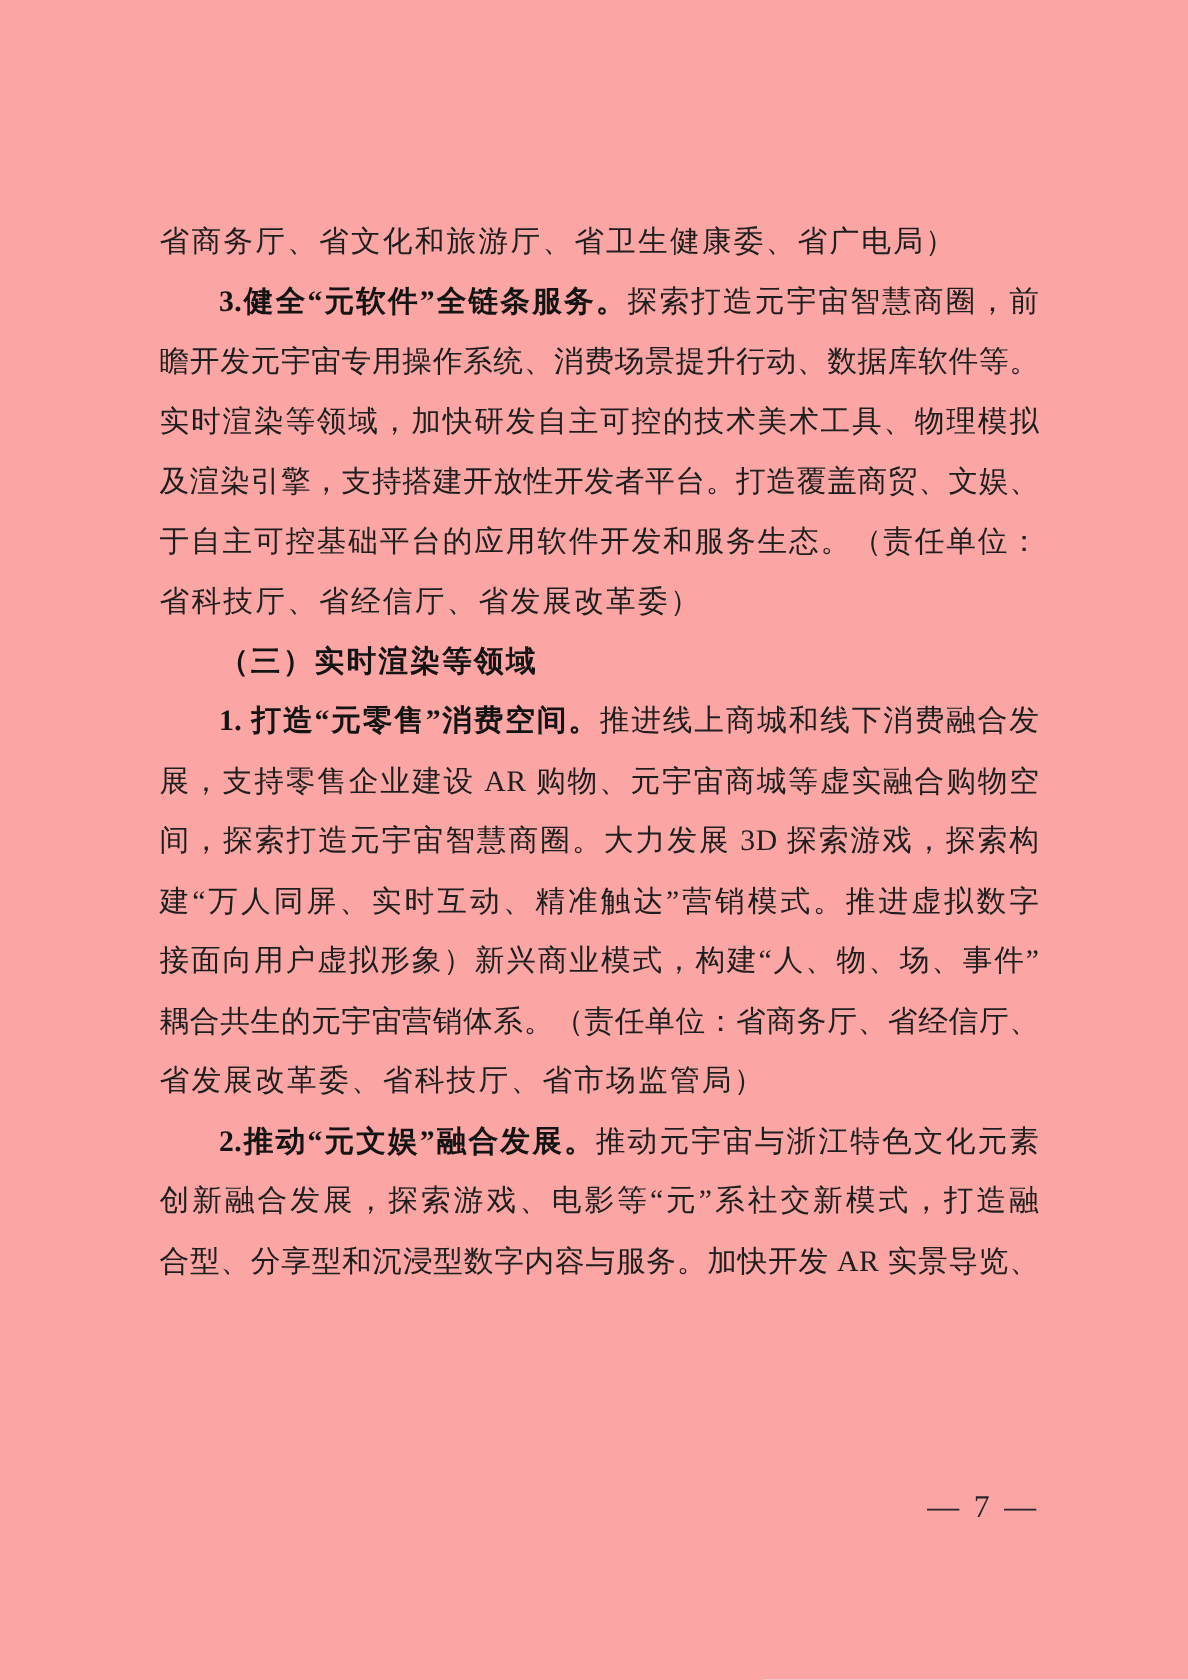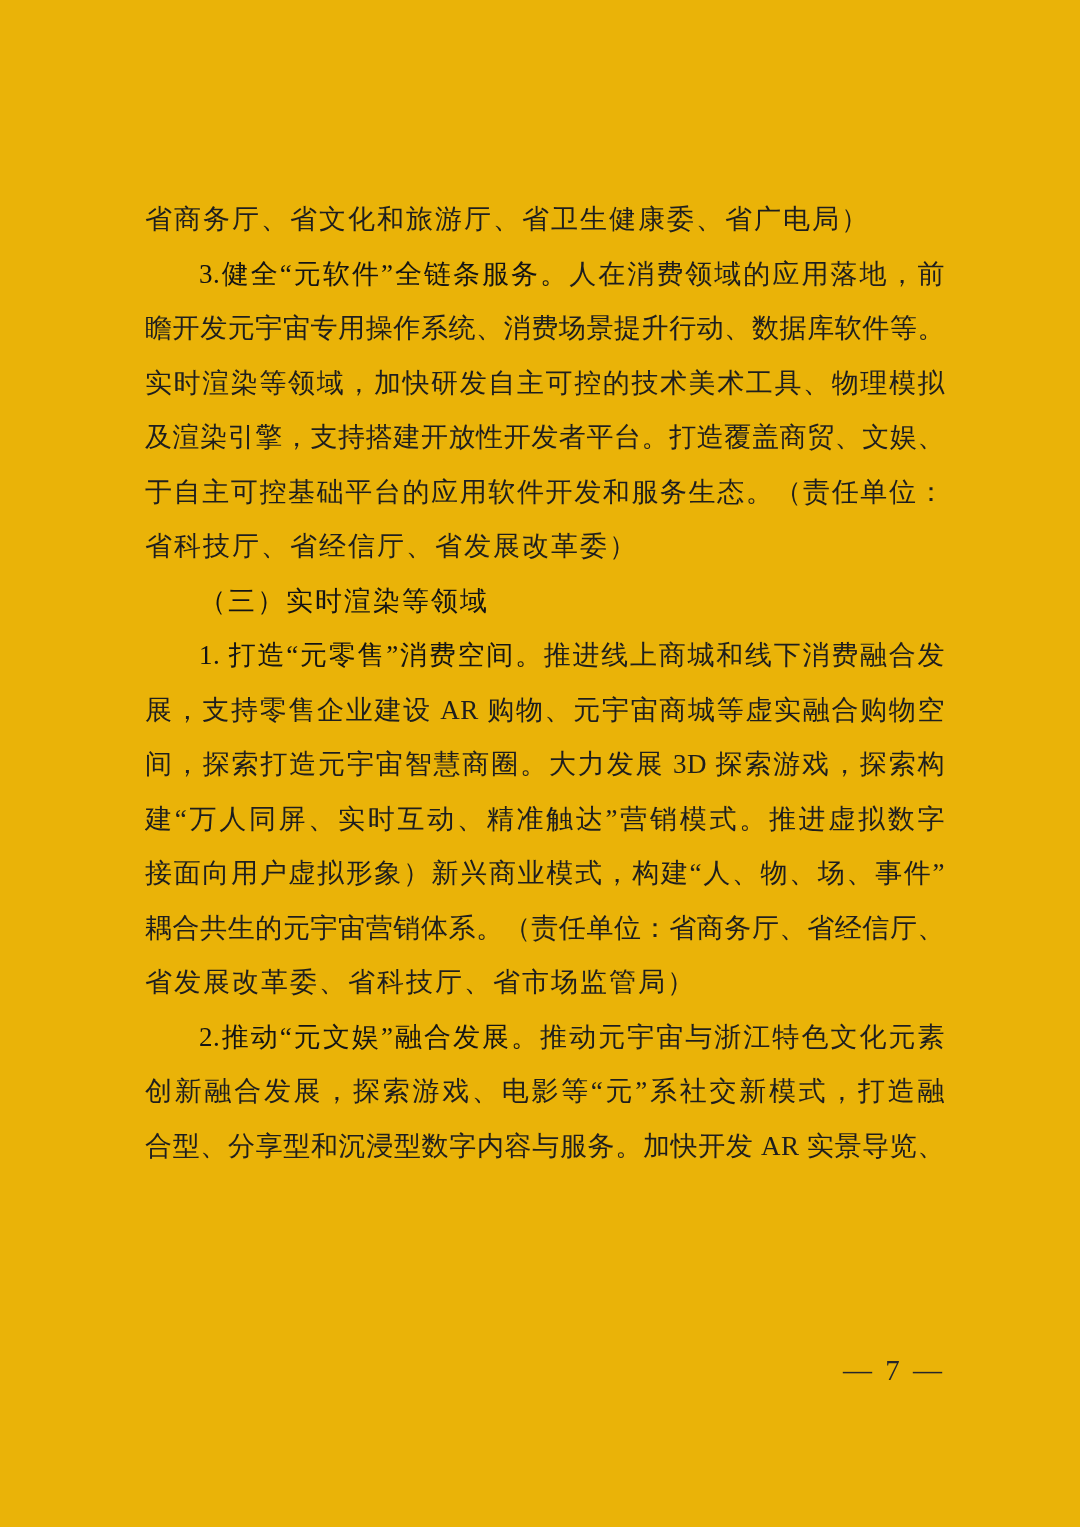--- a/index.html
+++ b/index.html
@@ -5,21 +5,21 @@
   html, body {
     margin: 0;
     padding: 0;
     background: #e8e8e8;
   }
   .page {
     position: relative;
     width: 1080px;
     height: 1527px;
     margin: 0 auto;
-    background: #eab308;
+    background: #fca5a5;
     box-sizing: border-box;
     font-family: "Liberation Serif", "DejaVu Serif", serif;
     color: #1e1e1e;
     overflow: hidden;
   }
   .doc-body {
     position: absolute;
     top: 192px;
     left: 145px;
     width: 800px;
@@ -35,42 +35,42 @@
   }
   .text-line.no-stretch {
     text-align: left;
     text-align-last: left;
     letter-spacing: 2px;
   }
   .text-line.indent {
     padding-left: 54px;
   }
   .text-line b {
-    font-weight: 400;
+    font-weight: 700;
     color: #141414;
   }
   .page-footer {
     position: absolute;
     top: 1348px;
     right: 135px;
     width: 400px;
     font-size: 29px;
     line-height: 44px;
     text-align: right;
     letter-spacing: 3px;
     color: #26262b;
   }
 </style>
 </head>
 <body>
 
 <div class="page">
   <div class="doc-body">
       <div class="text-line no-stretch"><span>省商务厅、省文化和旅游厅、省卫生健康委、省广电局）</span></div>
-      <div class="text-line indent"><b>3.健全“元软件”全链条服务。</b><span>人在消费领域的应用落地，前</span></div>
+      <div class="text-line indent"><b>3.健全“元软件”全链条服务。</b><span>探索打造元宇宙智慧商圈，前</span></div>
       <div class="text-line"><span>瞻开发元宇宙专用操作系统、消费场景提升行动、数据库软件等。</span></div>
       <div class="text-line"><span>实时渲染等领域，加快研发自主可控的技术美术工具、物理模拟</span></div>
       <div class="text-line"><span>及渲染引擎，支持搭建开放性开发者平台。打造覆盖商贸、文娱、</span></div>
       <div class="text-line"><span>于自主可控基础平台的应用软件开发和服务生态。（责任单位：</span></div>
       <div class="text-line no-stretch"><span>省科技厅、省经信厅、省发展改革委）</span></div>
       <div class="text-line indent no-stretch"><b>（三）实时渲染等领域</b></div>
       <div class="text-line indent"><b>1. 打造“元零售”消费空间。</b><span>推进线上商城和线下消费融合发</span></div>
       <div class="text-line"><span>展，支持零售企业建设 AR 购物、元宇宙商城等虚实融合购物空</span></div>
       <div class="text-line"><span>间，探索打造元宇宙智慧商圈。大力发展 3D 探索游戏，探索构</span></div>
       <div class="text-line"><span>建“万人同屏、实时互动、精准触达”营销模式。推进虚拟数字</span></div>

